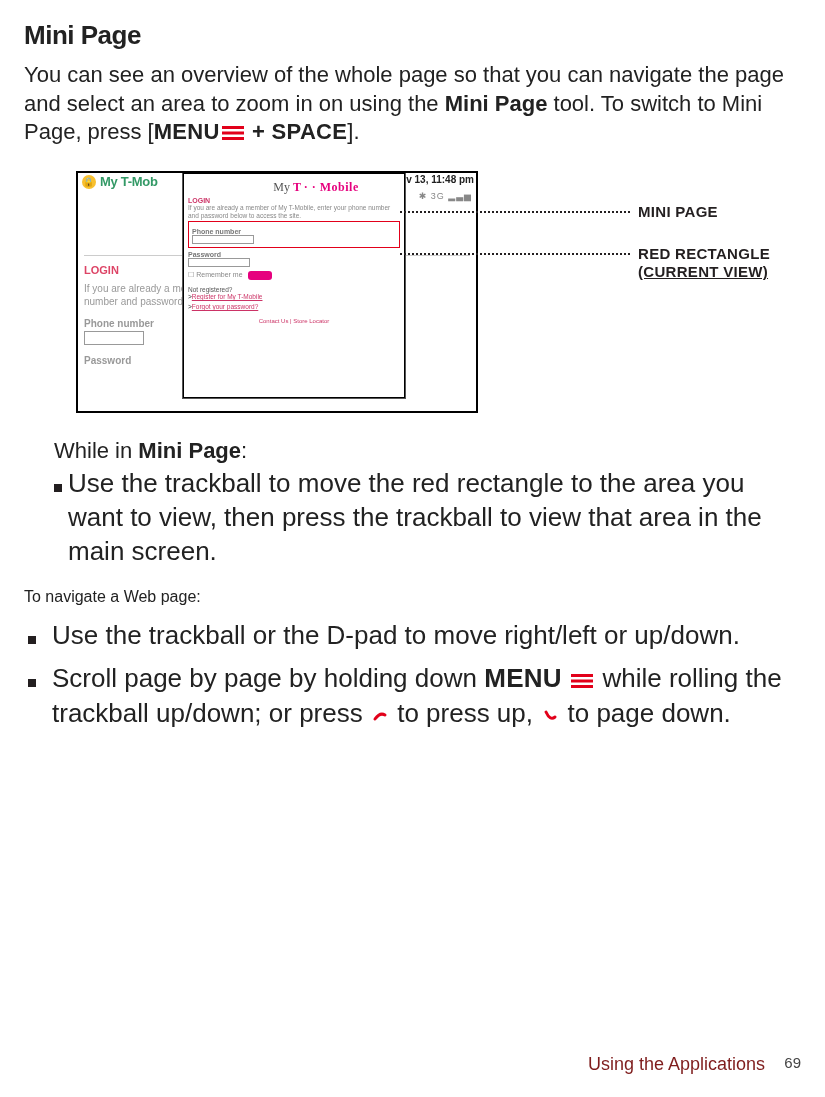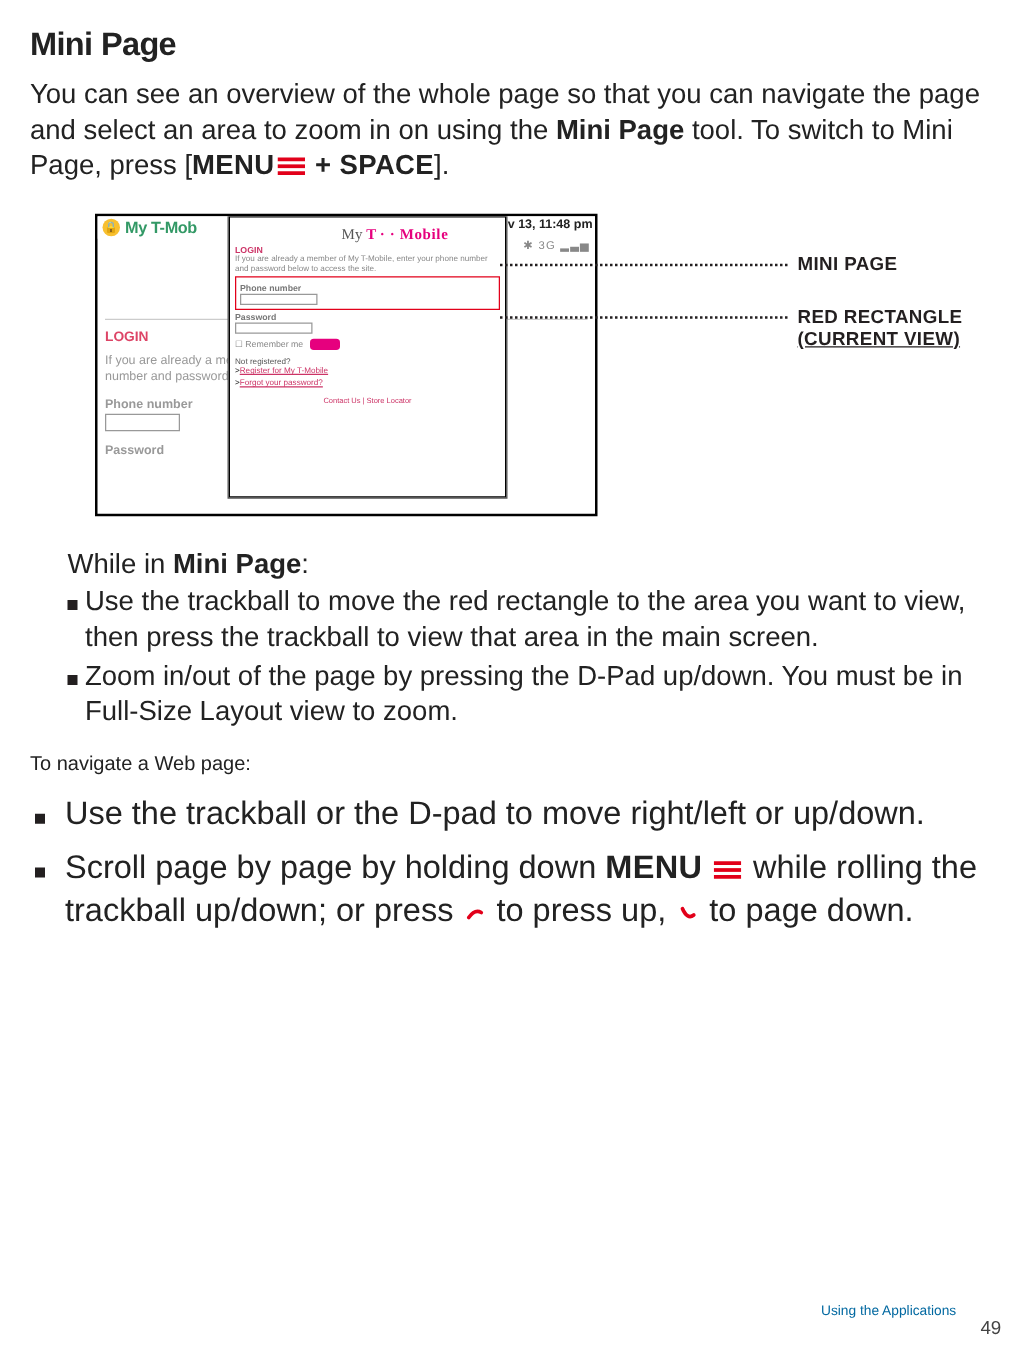--- a/index.html
+++ b/index.html
@@ -243,21 +243,21 @@
       margin-top: 2px;
     }
     .inline-bullet {
       width: 8px;
       height: 8px;
       background: #231f20;
       margin: 11px 6px 0 0;
       flex-shrink: 0;
     }
     .inline-list-text {
-      font-size: 22px;
+      font-size: 26px;
       line-height: 1.3;
     }
 
     .nav-heading {
       font-size: 16px;
       margin: 18px 0 10px 0;
       line-height: 1.3;
     }
     .outer-list {
       margin-left: 0;
@@ -274,24 +274,24 @@
       margin: 11px 16px 0 4px;
       flex-shrink: 0;
     }
     .outer-text {
       font-size: 26px;
       line-height: 1.35;
     }
 
     .footer {
       position: absolute;
-      bottom: 42px;
+      bottom: 22px;
       right: 60px;
-      font-size: 11px;
-      color: #0369a1;
+      font-size: 18px;
+      color: #7f1d1d;
     }
     .pagenum {
       position: absolute;
       bottom: 26px;
       right: 24px;
       font-size: 15px;
       color: #444;
     }
     hr.divider {
       border: none;
@@ -381,24 +381,20 @@
   <div>
     <span>While in </span><span class="bold">Mini Page</span><span>:</span>
   </div>
 
   <div class="inline-list-row">
     <div class="inline-bullet"></div>
     <div class="inline-list-text">Use the trackball to move the red rectangle to the area you want to view, then press the trackball to view that area in the main screen.</div>
   </div>
 
 
-  <div class="inline-list-row">
-    <div class="inline-bullet"></div>
-    <div class="inline-list-text">Zoom in/out of the page by pressing the D-Pad up/down. You must be in Full-Size Layout view to zoom.</div>
-  </div>
 </div>
 
 <p class="nav-heading">To navigate a Web page:</p>
 
 <div class="outer-list">
   <div class="outer-item">
     <div class="outer-bullet"></div>
     <div class="outer-text">Use the trackball or the D-pad to move right/left or up/down.</div>
   </div>
   <div class="outer-item">
@@ -411,13 +407,13 @@
           </svg></span><span> while rolling the trackball up/down; or press </span><span class="phone-icon"><svg viewBox="0 0 18 18">
             <path d="M4 12 Q9 5 14 8" stroke="#e2001a" stroke-width="3" fill="none" stroke-linecap="round"></path>
           </svg></span><span> to press up, </span><span class="phone-icon"><svg viewBox="0 0 18 18">
             <path d="M5 5 Q9 14 14 10" stroke="#e2001a" stroke-width="3" fill="none" stroke-linecap="round"></path>
           </svg></span><span> to page down.</span>
     </div>
   </div>
 </div>
 
 <div class="footer">Using the Applications</div>
-<div class="pagenum">49</div>
+<div class="pagenum">69</div>
 
 </body></html>

